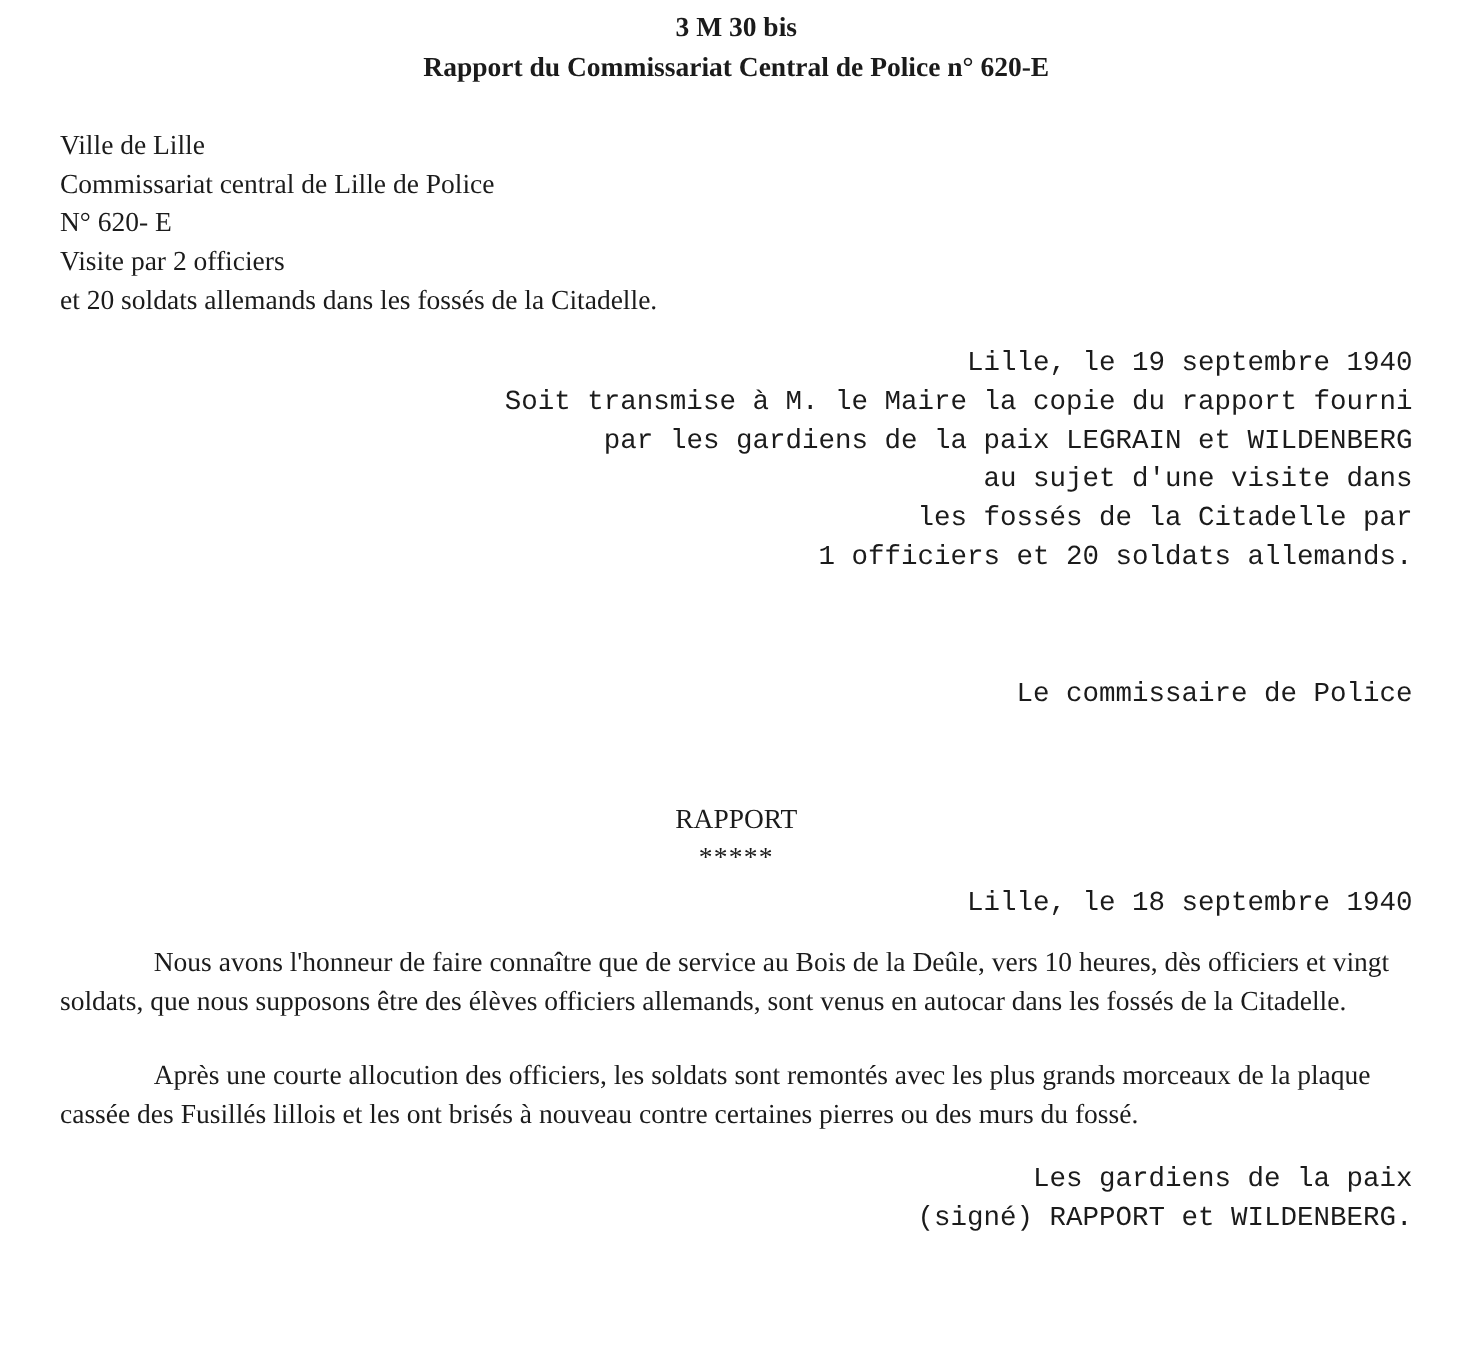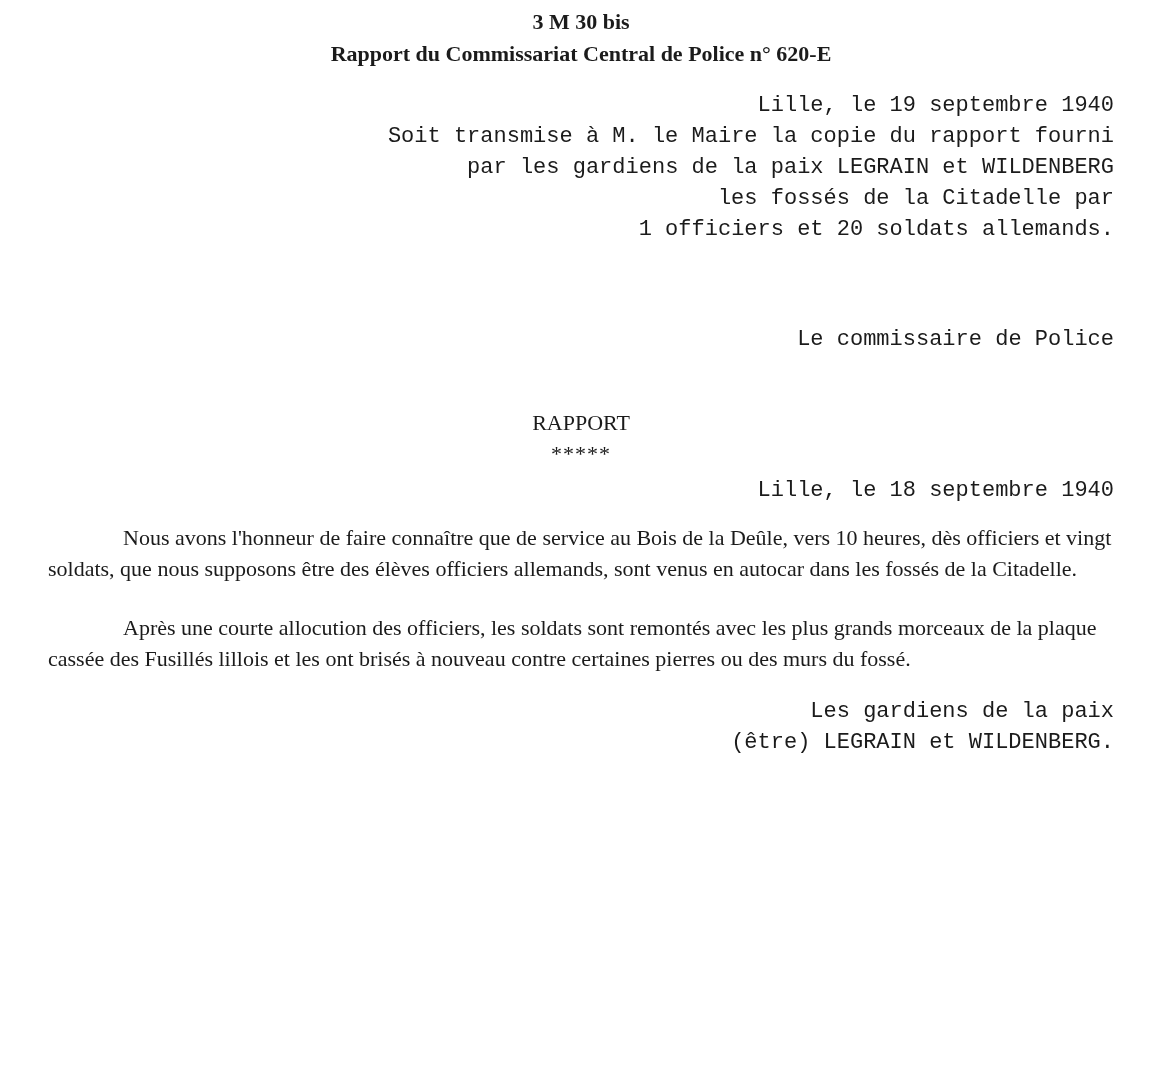--- a/index.html
+++ b/index.html
@@ -10,71 +10,79 @@
   .page {
     position: relative;
     width: 1174px;
     height: 1091px;
     background: #ffffff;
     color: #1b1b1b;
     font-family: "Liberation Serif", "DejaVu Serif", serif;
     font-size: 22px;
     line-height: 31px;
     box-sizing: border-box;
-    padding: 6px 60px 0 48px;
+    padding: 6px 44px 0 48px;
     overflow: hidden;
   }
   .doc-header {
     text-align: center;
     font-weight: bold;
     line-height: 32px;
   }
   .left   { text-align: left; }
   .right  { text-align: right; font-family: Liberation Mono, monospace; }
   .center { text-align: center; }
   .ref-block        { margin-top: 30px; }
   .trans-block      { margin-top: 20px; }
   .commissaire-line { margin-top: 79px; }
-  .report-heading   { margin-top: 52px; }
+  .report-heading   { margin-top: 68px; }
   .report-separator { letter-spacing: 1px; }
   .report-dateline  { margin-top: 6px; }
   .body-paragraph   { text-indent: 75px; }
   .para-1           { margin-top: 16px; }
   .para-2           { margin-top: 28px; }
   .signature-block  { }
 </style>
 </head>
 <body>
 
 <div class="page">
 
   <header class="doc-header">
     <div>3 M 30 bis</div>
     <div>Rapport du Commissariat Central de Police n° 620-E</div>
   </header>
 
+  <section class="ref-block left">
+    <div>Ville de Lille</div>
+    <div>Commissariat central de Lille de Police</div>
+    <div>N° 620- E</div>
+    <div>Visite par 2 officiers</div>
+    <div>et 20 soldats allemands dans les fossés de la Citadelle.</div>
+  </section>
 
   <section class="trans-block right">
     <div>Lille, le 19 septembre 1940</div>
     <div>Soit transmise à M. le Maire la copie du rapport fourni</div>
     <div>par les gardiens de la paix LEGRAIN et WILDENBERG</div>
+    <div>au sujet d'une visite dans</div>
     <div>les fossés de la Citadelle par</div>
     <div>1 officiers et 20 soldats allemands.</div>
   </section>
 
   <div class="commissaire-line right">Le commissaire de Police</div>
 
   <div class="report-heading center">RAPPORT</div>
 
   <div class="report-separator center">*****</div>
 
   <div class="report-dateline right">Lille, le 18 septembre 1940</div>
 
   <p class="body-paragraph para-1 left">Nous avons l'honneur de faire connaître que de service au Bois de la Deûle, vers 10 heures, dès officiers et vingt soldats, que nous supposons être des élèves officiers allemands, sont venus en autocar dans les fossés de la Citadelle.</p>
 
   <p class="body-paragraph para-2 left">Après une courte allocution des officiers, les soldats sont remontés avec les plus grands morceaux de la plaque cassée des Fusillés lillois et les ont brisés à nouveau contre certaines pierres ou des murs du fossé.</p>
 
   <section class="signature-block right">
     <div>Les gardiens de la paix</div>
-    <div>(être) LEGRAIN et WILDENBERG.</div>
+    <div>(signé) RAPPORT et WILDENBERG.</div>
   </section>
 
 </div>
 
 </body></html>

